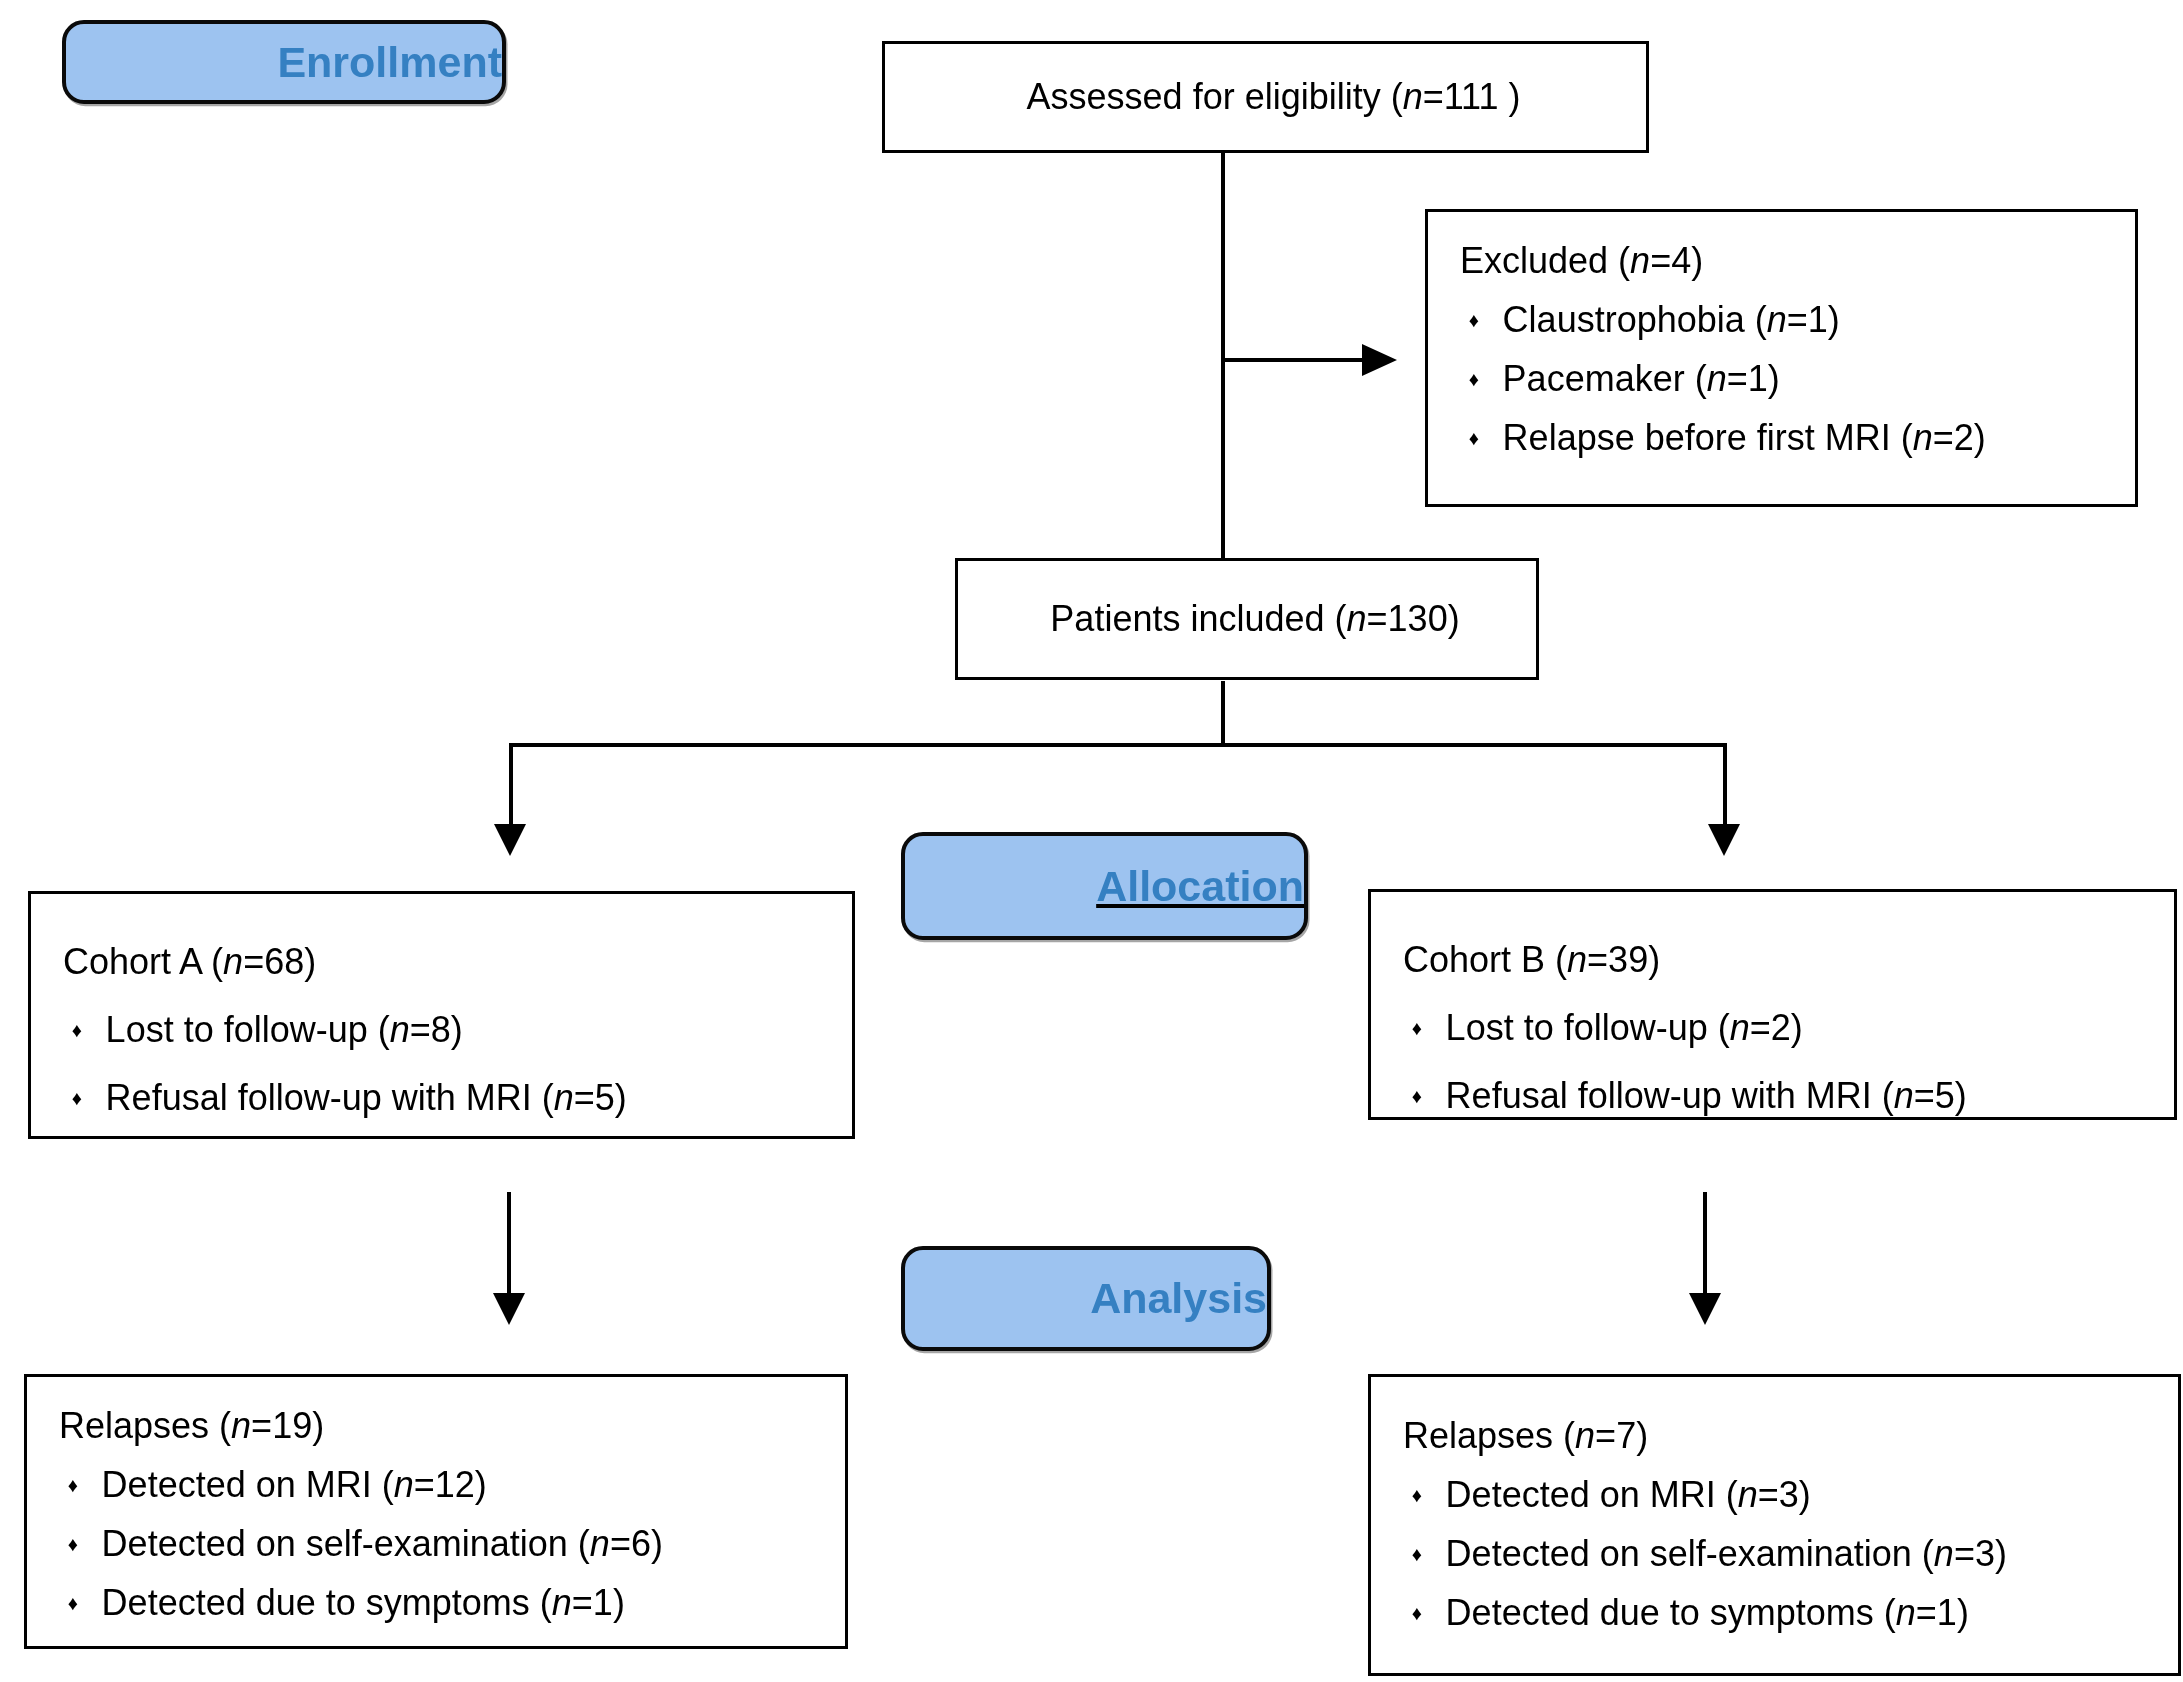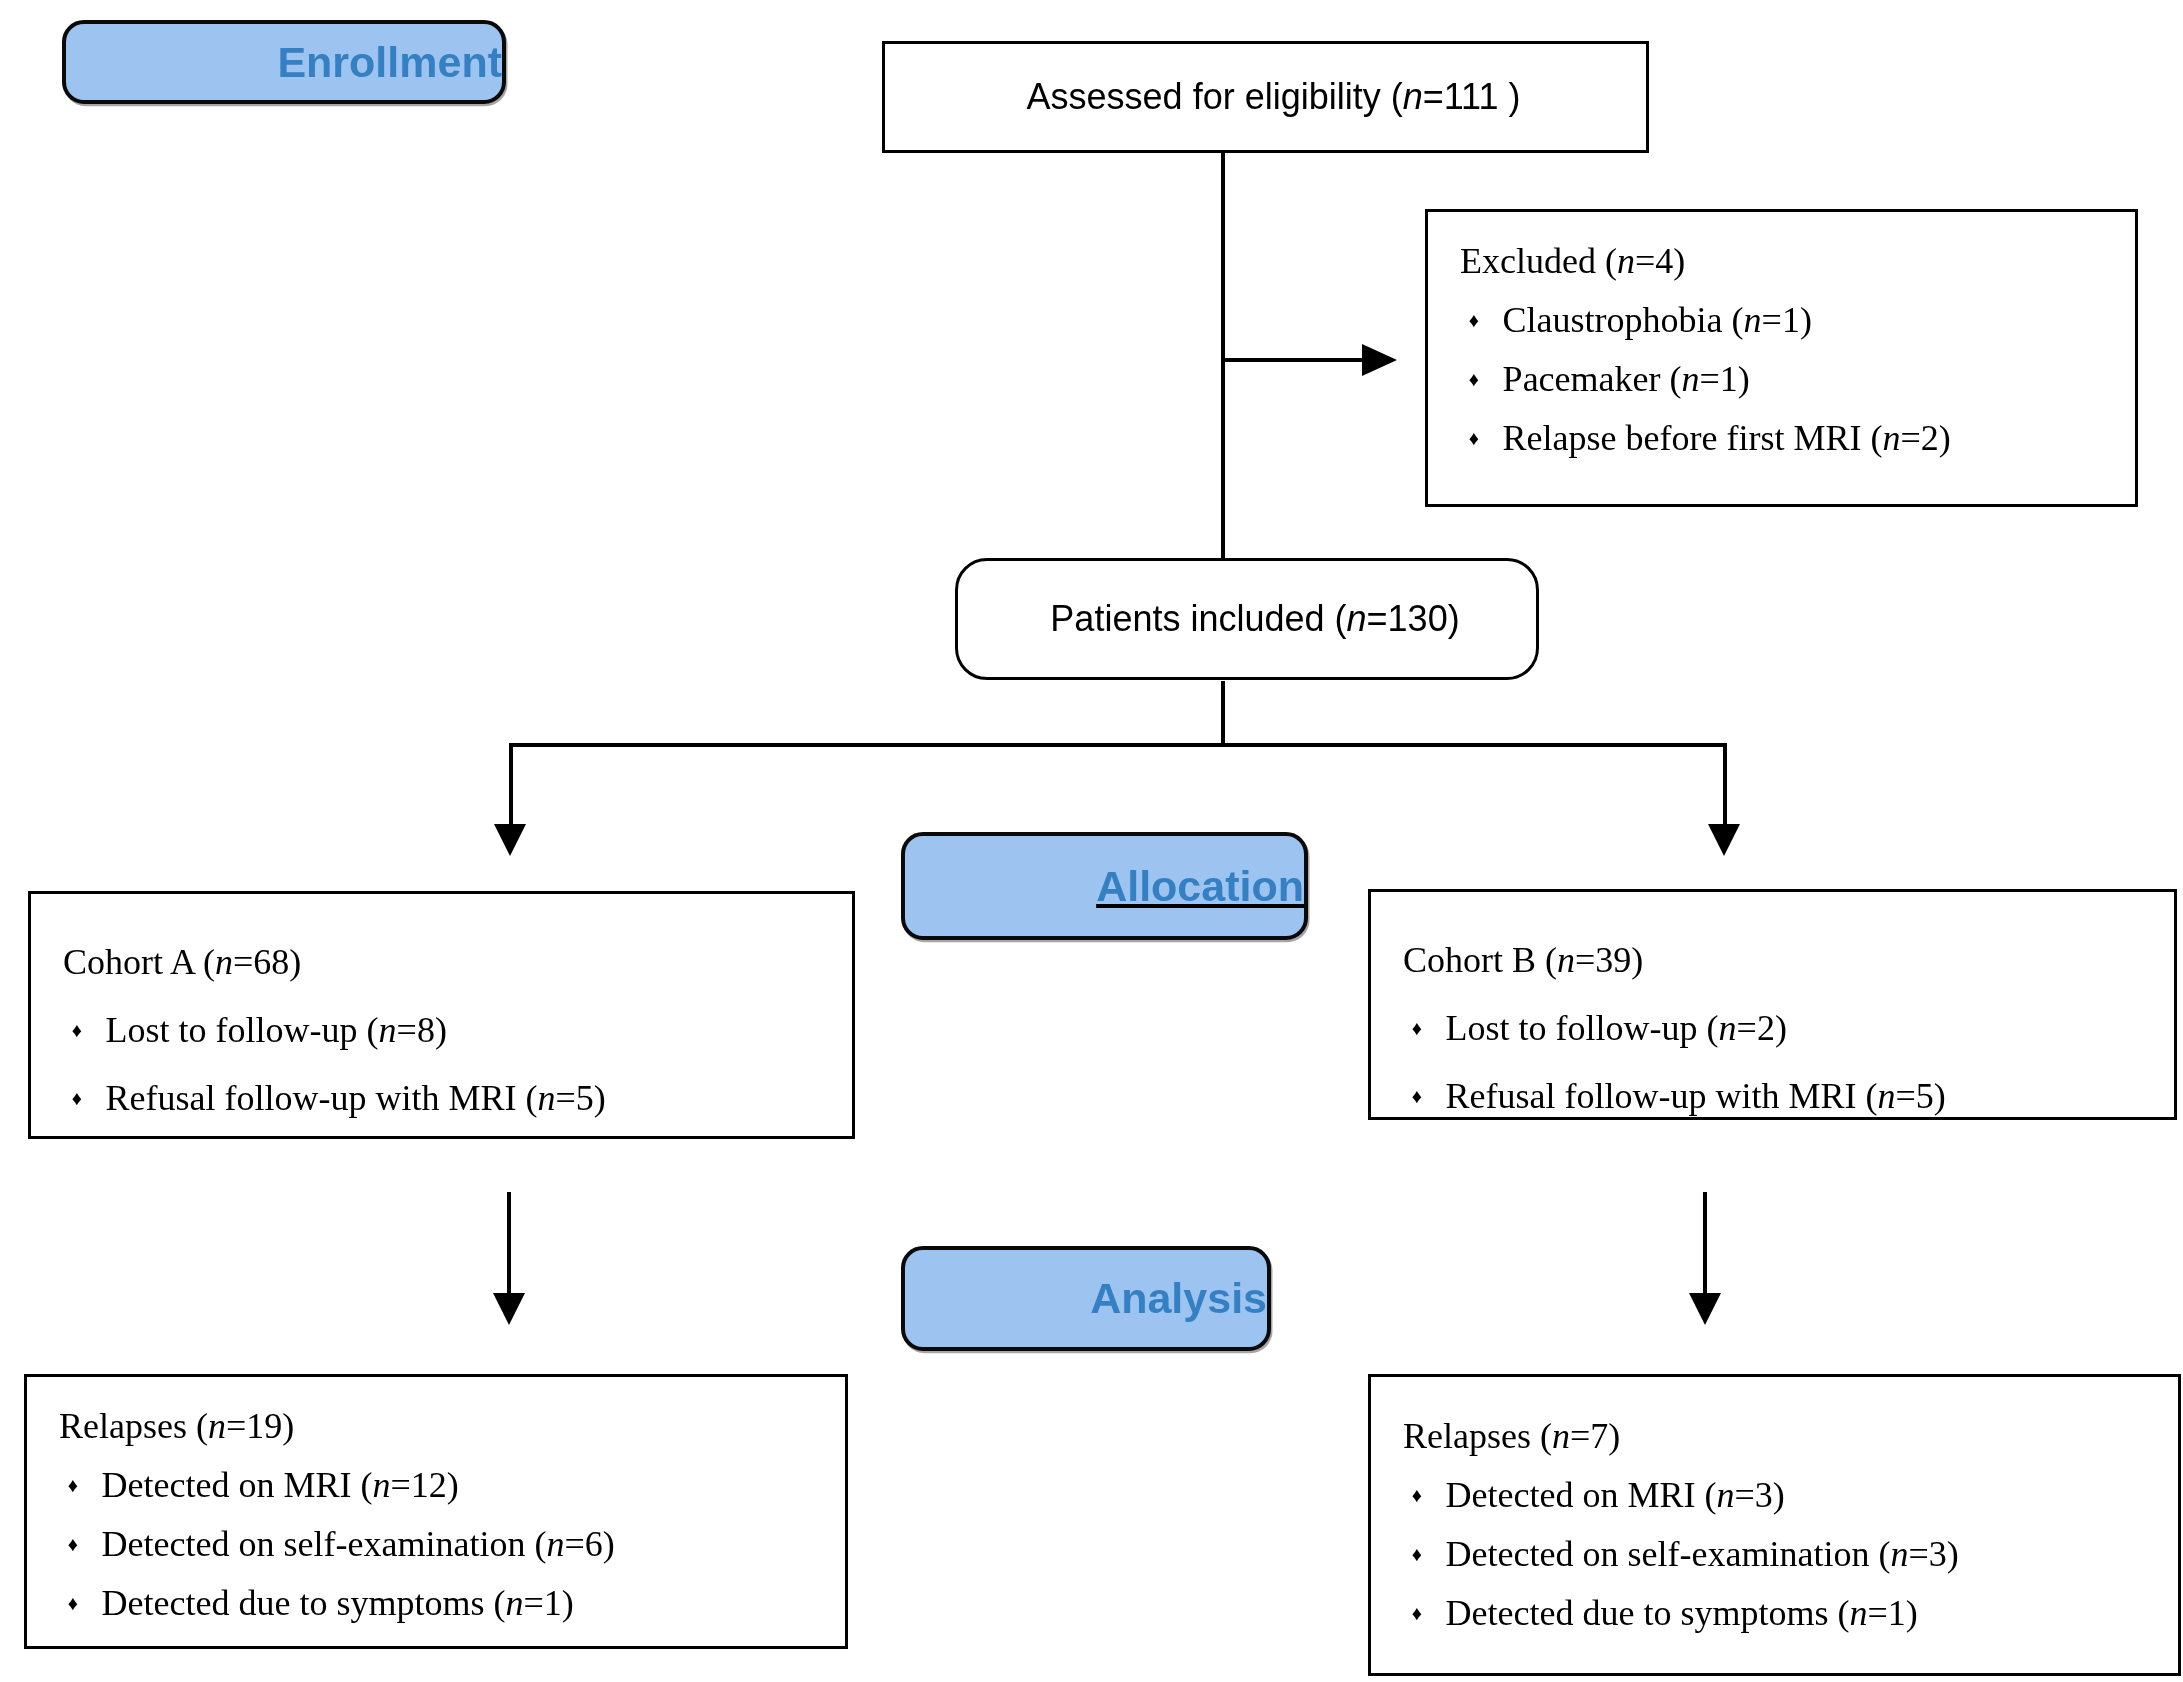--- a/index.html
+++ b/index.html
@@ -41,21 +41,20 @@
     display:flex;
     align-items:center;
     justify-content:center;
     font-size:36px;
     margin-left:16px;
   }
   .box-content{
     padding-left:32px;
     padding-right:22px;
     box-sizing:border-box;
-    font-family:Liberation Serif, serif;
   }
   .pad-4{padding-top:19px;}
   .pad-3{padding-top:34px;}
   .text-line{
     display:flex;
     align-items:center;
     font-size:36px;
   }
   .lh-4{height:59px;}
   .lh-3{height:68px;}
@@ -129,21 +128,21 @@
       </div>
       <div class="text-line lh-4">
         <span class="bullet-glyph">♦</span>
         <span>Relapse before first MRI (</span>
           <i>n</i>
           <span>=2)</span>
       </div>
     </div>
   </div>
 
-  <div class="box" style="left:955px;top:558px;width:584px;height:122px;border-radius:32px;">
+  <div class="box" style="left:955px;top:558px;width:584px;height:122px;">
     <div class="center-line">
       <span>Patients included (</span>
         <i>n</i>
         <span>=130)</span>
     </div>
   </div>
 
   <div class="box" style="left:28px;top:891px;width:827px;height:248px;">
     <div class="box-content pad-3">
       <div class="text-line lh-3">

